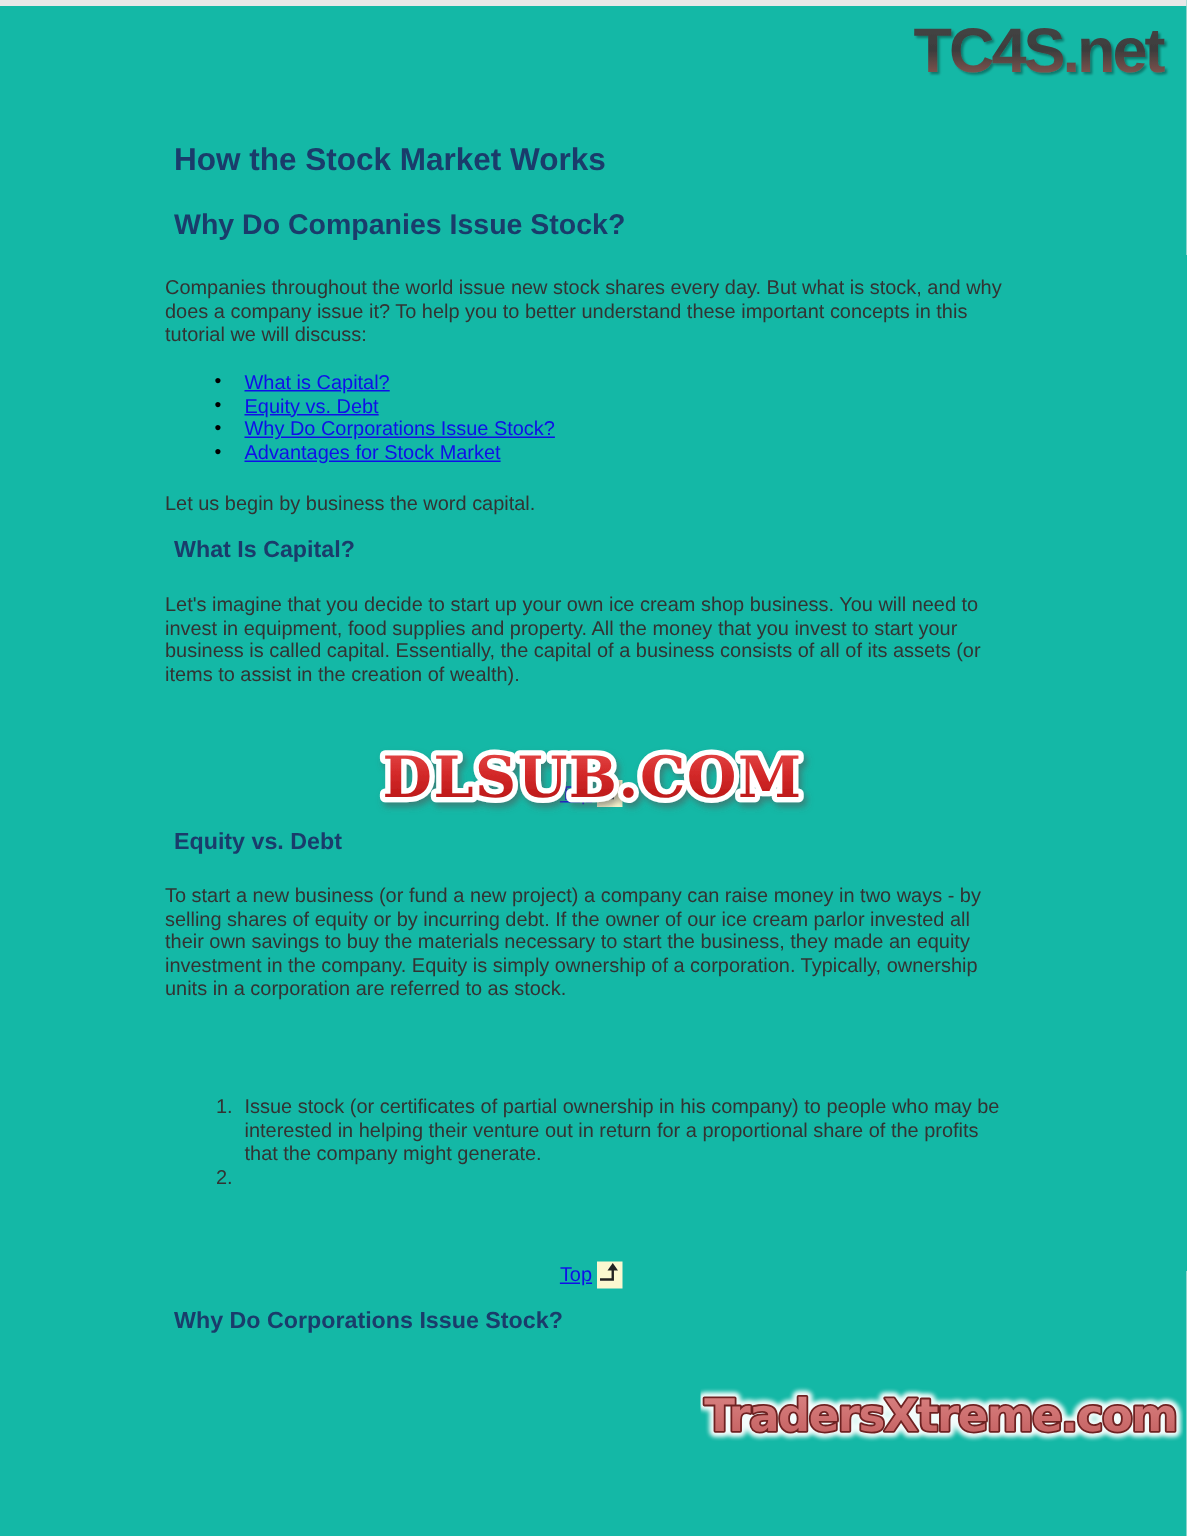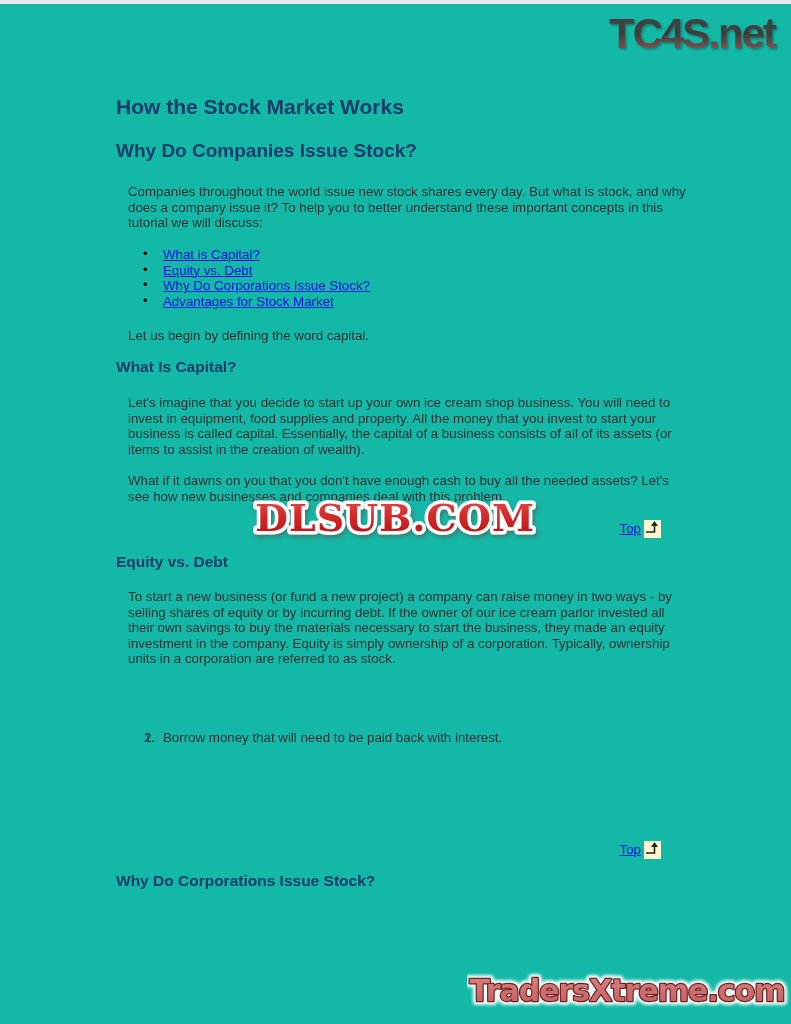--- a/index.html
+++ b/index.html
@@ -5,33 +5,33 @@
   html,body{margin:0;padding:0;background:#e8e8e8;}
   .page{
     position:relative;width:791px;height:1024px;background:#14b8a6;
     font-family:"Liberation Sans",sans-serif;color:#333333;overflow:hidden;
     margin:4px auto;
   }
   .abs{position:absolute;}
   .h1{left:116px;top:91px;font-size:21px;font-weight:bold;color:#1a3c6b;}
   .h2{left:116px;top:136px;font-size:19px;font-weight:bold;color:#1a3c6b;}
   .h3{font-size:15.5px;font-weight:bold;color:#1a3c6b;left:116px;}
-  .para{left:128px;width:560px;font-size:13.3px;line-height:15.5px;color:#333333;}
+  .para{left:110px;width:560px;font-size:13.3px;line-height:15.5px;color:#333333;}
   .toc{left:116px;top:243px;width:560px;font-size:13.3px;line-height:15.6px;}
   .toc-item{position:relative;padding-left:47px;}
   .bullet{position:absolute;left:27px;top:-1px;color:#000;font-size:13px;}
   a.lnk{color:#0f0fe8;text-decoration:underline;cursor:pointer;}
   .ol{left:116px;top:726px;width:560px;font-size:13.3px;line-height:15.5px;}
   .ol-item{position:relative;padding-left:47px;}
   .ol-num{position:absolute;left:28px;top:0;}
-  .topline{left:105px;width:556px;text-align:right;font-size:13.3px;}
+  .topline{left:116px;width:556px;text-align:center;font-size:13.3px;}
   .top-arrow{display:inline-block;vertical-align:-2px;margin-left:3px;background:#fbf8d0;}
   .logo-tc4s{left:595px;top:2px;}
   .dlsub{left:243px;top:485px;z-index:5;}
-  .tradersx{left:467px;top:965px;}
+  .tradersx{left:467px;top:918px;}
 </style>
 </head>
 <body>
 
 <div class="page">
 
   <div class="abs logo-tc4s">
     <svg width="195" height="52" viewBox="0 0 195 52">
       <defs>
         <linearGradient id="tc4sGrad" x1="0" y1="0" x2="0" y2="1">
@@ -65,25 +65,24 @@
     <div class="toc-item">
       <span class="bullet">•</span>
       <a class="lnk">Why Do Corporations Issue Stock?</a>
     </div>
     <div class="toc-item">
       <span class="bullet">•</span>
       <a class="lnk">Advantages for Stock Market</a>
     </div>
   </div>
 
-  <div class="abs para" style="top:324px">Let us begin by defining the word capital.</div>
+  <div class="abs para" style="top:324px">Let us begin by business the word capital.</div>
 
   <div class="abs h3" style="top:354px">What Is Capital?</div>
   <div class="abs para" style="top:391px">Let's imagine that you decide to start up your own ice cream shop business. You will need to invest in equipment, food supplies and property. All the money that you invest to start your business is called capital. Essentially, the capital of a business consists of all of its assets (or items to assist in the creation of wealth).</div>
-  <div class="abs para" style="top:469px">What if it dawns on you that you don't have enough cash to buy all the needed assets? Let's see how new businesses and companies deal with this problem.</div>
 
   <div class="abs dlsub">
     <svg width="305" height="56" viewBox="0 0 305 56">
       <defs>
         <linearGradient id="dlsubGrad" x1="0" y1="0" x2="0" y2="1">
           <stop offset="0%" stop-color="#e85050"></stop>
           <stop offset="45%" stop-color="#d42a2a"></stop>
           <stop offset="100%" stop-color="#b31212"></stop>
         </linearGradient>
         <filter id="dlsubShadow" x="-20%" y="-20%" width="140%" height="140%">
@@ -100,24 +99,24 @@
           <polygon points="7,6 14,6 10.5,1" fill="#222"></polygon>
         </svg></span>
   </div>
 
   <div class="abs h3" style="top:549px">Equity vs. Debt</div>
   <div class="abs para" style="top:585px">To start a new business (or fund a new project) a company can raise money in two ways - by selling shares of equity or by incurring debt. If the owner of our ice cream parlor invested all their own savings to buy the materials necessary to start the business, they made an equity investment in the company. Equity is simply ownership of a corporation. Typically, ownership units in a corporation are referred to as stock.</div>
 
   <div class="abs ol">
     <div class="ol-item">
       <span class="ol-num">1.</span>
+      <span>Issue stock (or certificates of partial ownership in his company) to people who may be interested in helping their venture out in return for a proportional share of the profits that the company might generate.</span>
     </div>
     <div class="ol-item">
       <span class="ol-num">2.</span>
-      <span>Borrow money that will need to be paid back with interest.</span>
     </div>
   </div>
 
 
   <div class="abs topline" style="top:837px">
     <a class="lnk">Top</a><span class="top-arrow"><svg width="17" height="15" viewBox="0 0 17 15">
           <path d="M2 12 H10.5 V5" fill="none" stroke="#222" stroke-width="1.6"></path>
           <polygon points="7,6 14,6 10.5,1" fill="#222"></polygon>
         </svg></span>
   </div>

